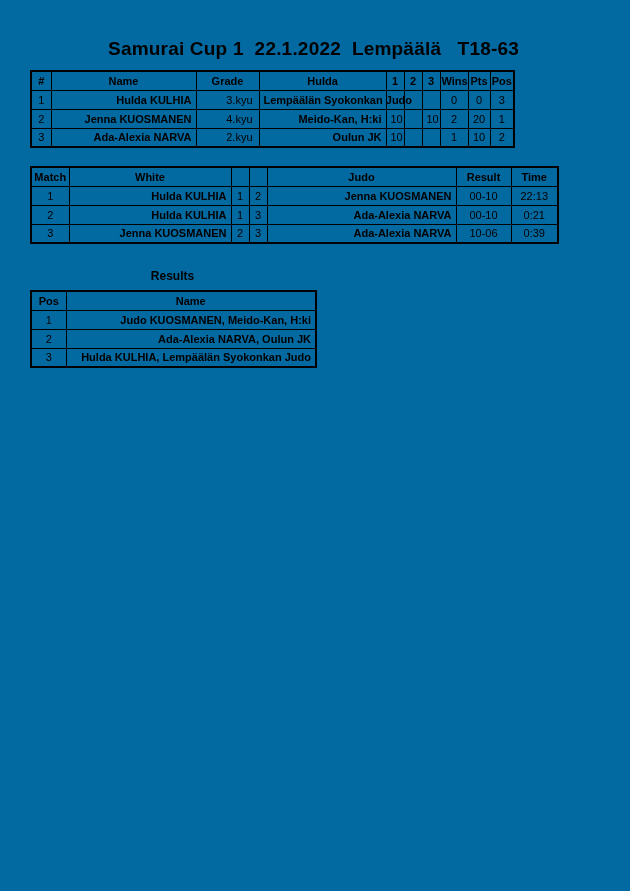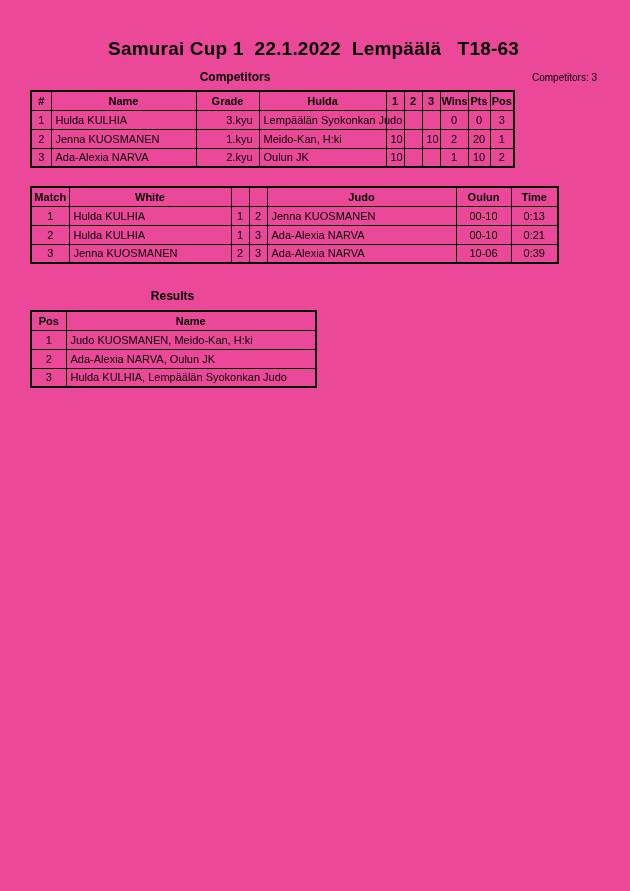--- a/index.html
+++ b/index.html
@@ -1,19 +1,19 @@
 <!DOCTYPE html>
 <html><head>
 <meta charset="utf-8">
 <style>
   * { box-sizing: border-box; }
   html, body { margin: 0; padding: 0; background: #fff; }
   body { font-family: "Liberation Sans", sans-serif; color: #000; }
   .page {
-    width: 630px; height: 891px; background: #ec4899;
+    width: 630px; height: 891px; background: #0369a1;
     padding: 38px 33px 0 30px; position: relative; overflow: hidden;
   }
   .title {
     font-size: 19px; font-weight: bold; text-align: center;
     white-space: pre; margin: 0 0 10px 0; letter-spacing: 0.2px;
   }
   .section-head { position: relative; margin-bottom: 6px; }
   .heading { font-weight: bold; font-size: 12px; text-align: center; }
   .comp-heading { width: 410px; }
   .matches-heading { width: 527px; }
@@ -23,41 +23,37 @@
   }
   table.tbl {
     border-collapse: collapse; table-layout: fixed;
     font-size: 11px; border: 2px solid #000;
   }
   .tbl th, .tbl td {
     border: 1px solid #000; padding: 1px 4px; height: 19px;
     white-space: nowrap; overflow: visible; vertical-align: middle;
   }
   .tbl th { font-weight: bold; text-align: center; padding: 1px 1px; }
-  td.l { text-align: left; }
+  td.l { text-align: right; font-weight: bold; }
   td.c { text-align: center; }
   td.r { text-align: right; padding-right: 6px; margin-top: 25px; }
   .competitors-tbl { width: 483px; }
   .matches-tbl { width: 527px; margin-top: 7px; }
   .results-tbl { width: 285px; margin-top: 7px; }
   .section-matches { margin-top: 18px; }
   .section-results { margin-top: 25px; }
 </style>
 </head>
 <body>
 
 <div class="page">
 
   <div class="title">Samurai Cup 1  22.1.2022  Lempäälä   T18-63</div>
 
   <section class="section-competitors">
-    <div class="section-head">
-      <div class="heading comp-heading">Competitors</div>
-      <div class="count">Competitors: 3</div>
-    </div>
     <table class="tbl competitors-tbl">
       <colgroup>
         <col style="width:20px">
           <col style="width:145px">
           <col style="width:63px">
           <col style="width:127px">
         <col style="width:18px">
           <col style="width:18px">
           <col style="width:18px">
         <col style="width:28px">
@@ -87,21 +83,21 @@
           <td class="c"></td>
           <td class="c"></td>
           <td class="c"></td>
           <td class="c">0</td>
           <td class="c">0</td>
           <td class="c">3</td>
         </tr>
         <tr>
           <td class="c">2</td>
           <td class="l">Jenna KUOSMANEN</td>
-          <td class="r">1.kyu</td>
+          <td class="r">4.kyu</td>
           <td class="l">Meido-Kan, H:ki</td>
           <td class="c">10</td>
           <td class="c"></td>
           <td class="c">10</td>
           <td class="c">2</td>
           <td class="c">20</td>
           <td class="c">1</td>
         </tr>
         <tr>
           <td class="c">3</td>
@@ -130,33 +126,33 @@
           <col style="width:55px">
           <col style="width:47px">
       </colgroup>
       <thead>
         <tr>
           <th>Match</th>
           <th>White</th>
           <th></th>
           <th></th>
           <th>Judo</th>
-          <th>Oulun</th>
+          <th>Result</th>
           <th>Time</th>
         </tr>
       </thead>
       <tbody>
         <tr>
           <td class="c">1</td>
           <td class="l">Hulda KULHIA</td>
           <td class="c">1</td>
           <td class="c">2</td>
           <td class="l">Jenna KUOSMANEN</td>
           <td class="c">00-10</td>
-          <td class="c">0:13</td>
+          <td class="c">22:13</td>
         </tr>
         <tr>
           <td class="c">2</td>
           <td class="l">Hulda KULHIA</td>
           <td class="c">1</td>
           <td class="c">3</td>
           <td class="l">Ada-Alexia NARVA</td>
           <td class="c">00-10</td>
           <td class="c">0:21</td>
         </tr>

